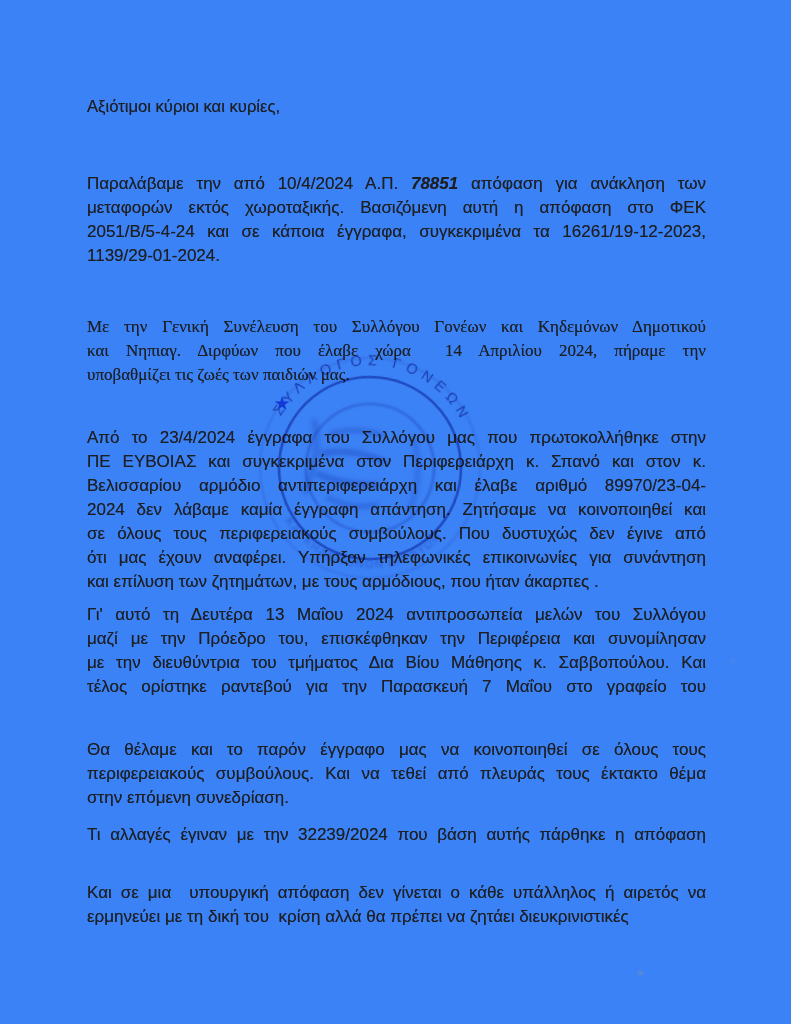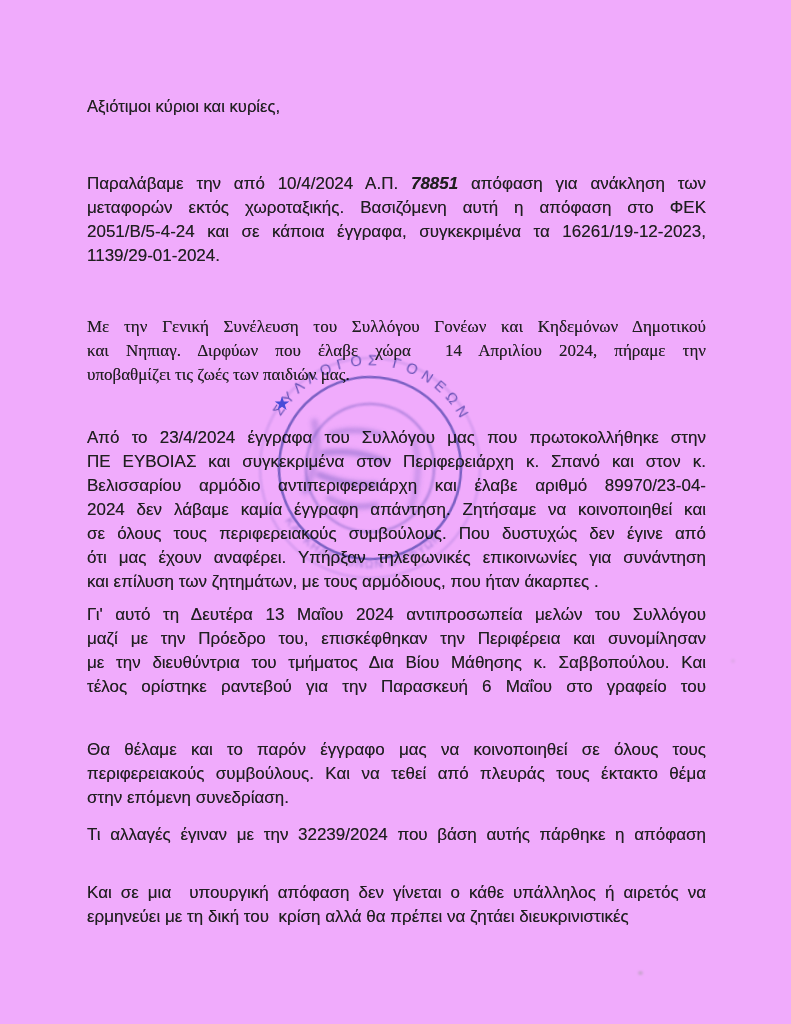--- a/index.html
+++ b/index.html
@@ -1,19 +1,19 @@
 <!DOCTYPE html>
 <html lang="el"><head>
 <meta charset="utf-8">
 <style>
   html,body{margin:0;padding:0;background:#e8e8e8;}
   .page{
     position:relative;
     width:791px;height:1024px;
-    background:#f0abfc;
+    background:#3b82f6;
     overflow:hidden;
     font-family:"Liberation Sans", sans-serif;
     color:#1f1f1f;
   }
   .content{
     position:absolute;
     left:87px;top:0;width:619px;height:100%;
   }
   .greeting{
     position:absolute;top:95px;left:0;width:100%;
@@ -75,21 +75,21 @@
           <div class="line jl"><span>Βελισσαρίου αρμόδιο αντιπεριφερειάρχη και έλαβε αριθμό 89970/23-04-</span></div>
           <div class="line jl"><span>2024 δεν λάβαμε καμία έγγραφη απάντηση. Ζητήσαμε να κοινοποιηθεί και</span></div>
           <div class="line jl"><span>σε όλους τους περιφερειακούς συμβούλους. Που δυστυχώς δεν έγινε από</span></div>
           <div class="line jl"><span>ότι μας έχουν αναφέρει. Υπήρξαν τηλεφωνικές επικοινωνίες για συνάντηση</span></div>
           <div class="line"><span>και επίλυση των ζητημάτων, με τους αρμόδιους, που ήταν άκαρπες .</span></div>
         </div>
         <div class="para">
           <div class="line jl"><span>Γι' αυτό τη Δευτέρα 13 Μαΐου 2024 αντιπροσωπεία μελών του Συλλόγου</span></div>
           <div class="line jl"><span>μαζί με την Πρόεδρο του, επισκέφθηκαν την Περιφέρεια και συνομίλησαν</span></div>
           <div class="line jl"><span>με την διευθύντρια του τμήματος Δια Βίου Μάθησης κ. Σαββοπούλου. Και</span></div>
-          <div class="line jl"><span>τέλος ορίστηκε ραντεβού για την Παρασκευή 6 Μαΐου στο γραφείο του</span></div>
+          <div class="line jl"><span>τέλος ορίστηκε ραντεβού για την Παρασκευή 7 Μαΐου στο γραφείο του</span></div>
         </div>
         <div class="para">
           <div class="line jl"><span>Θα θέλαμε και το παρόν έγγραφο μας να κοινοποιηθεί σε όλους τους</span></div>
           <div class="line jl"><span>περιφερειακούς συμβούλους. Και να τεθεί από πλευράς τους έκτακτο θέμα</span></div>
           <div class="line"><span>στην επόμενη συνεδρίαση.</span></div>
         </div>
         <div class="para">
           <div class="line jl"><span>Τι αλλαγές έγιναν με την 32239/2024 που βάση αυτής πάρθηκε η απόφαση</span></div>
         </div>
         <div class="para">

